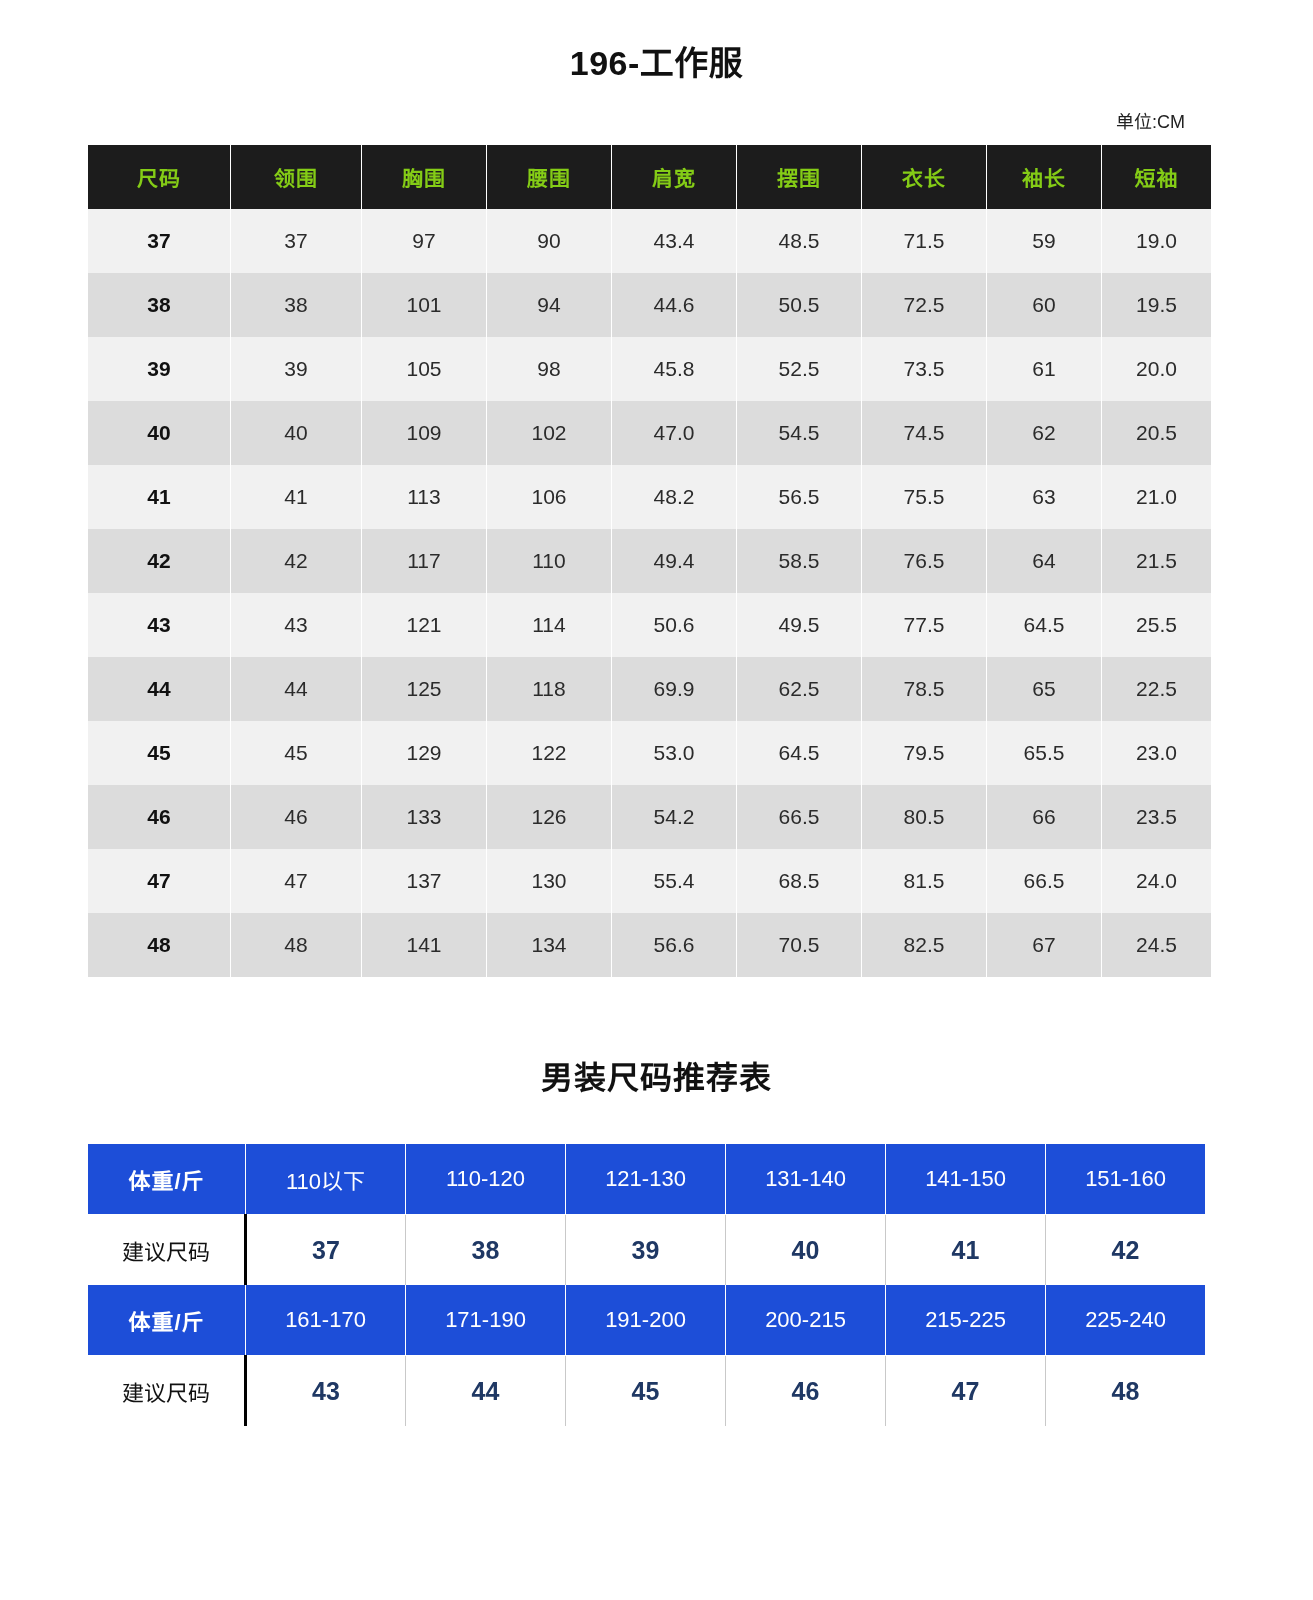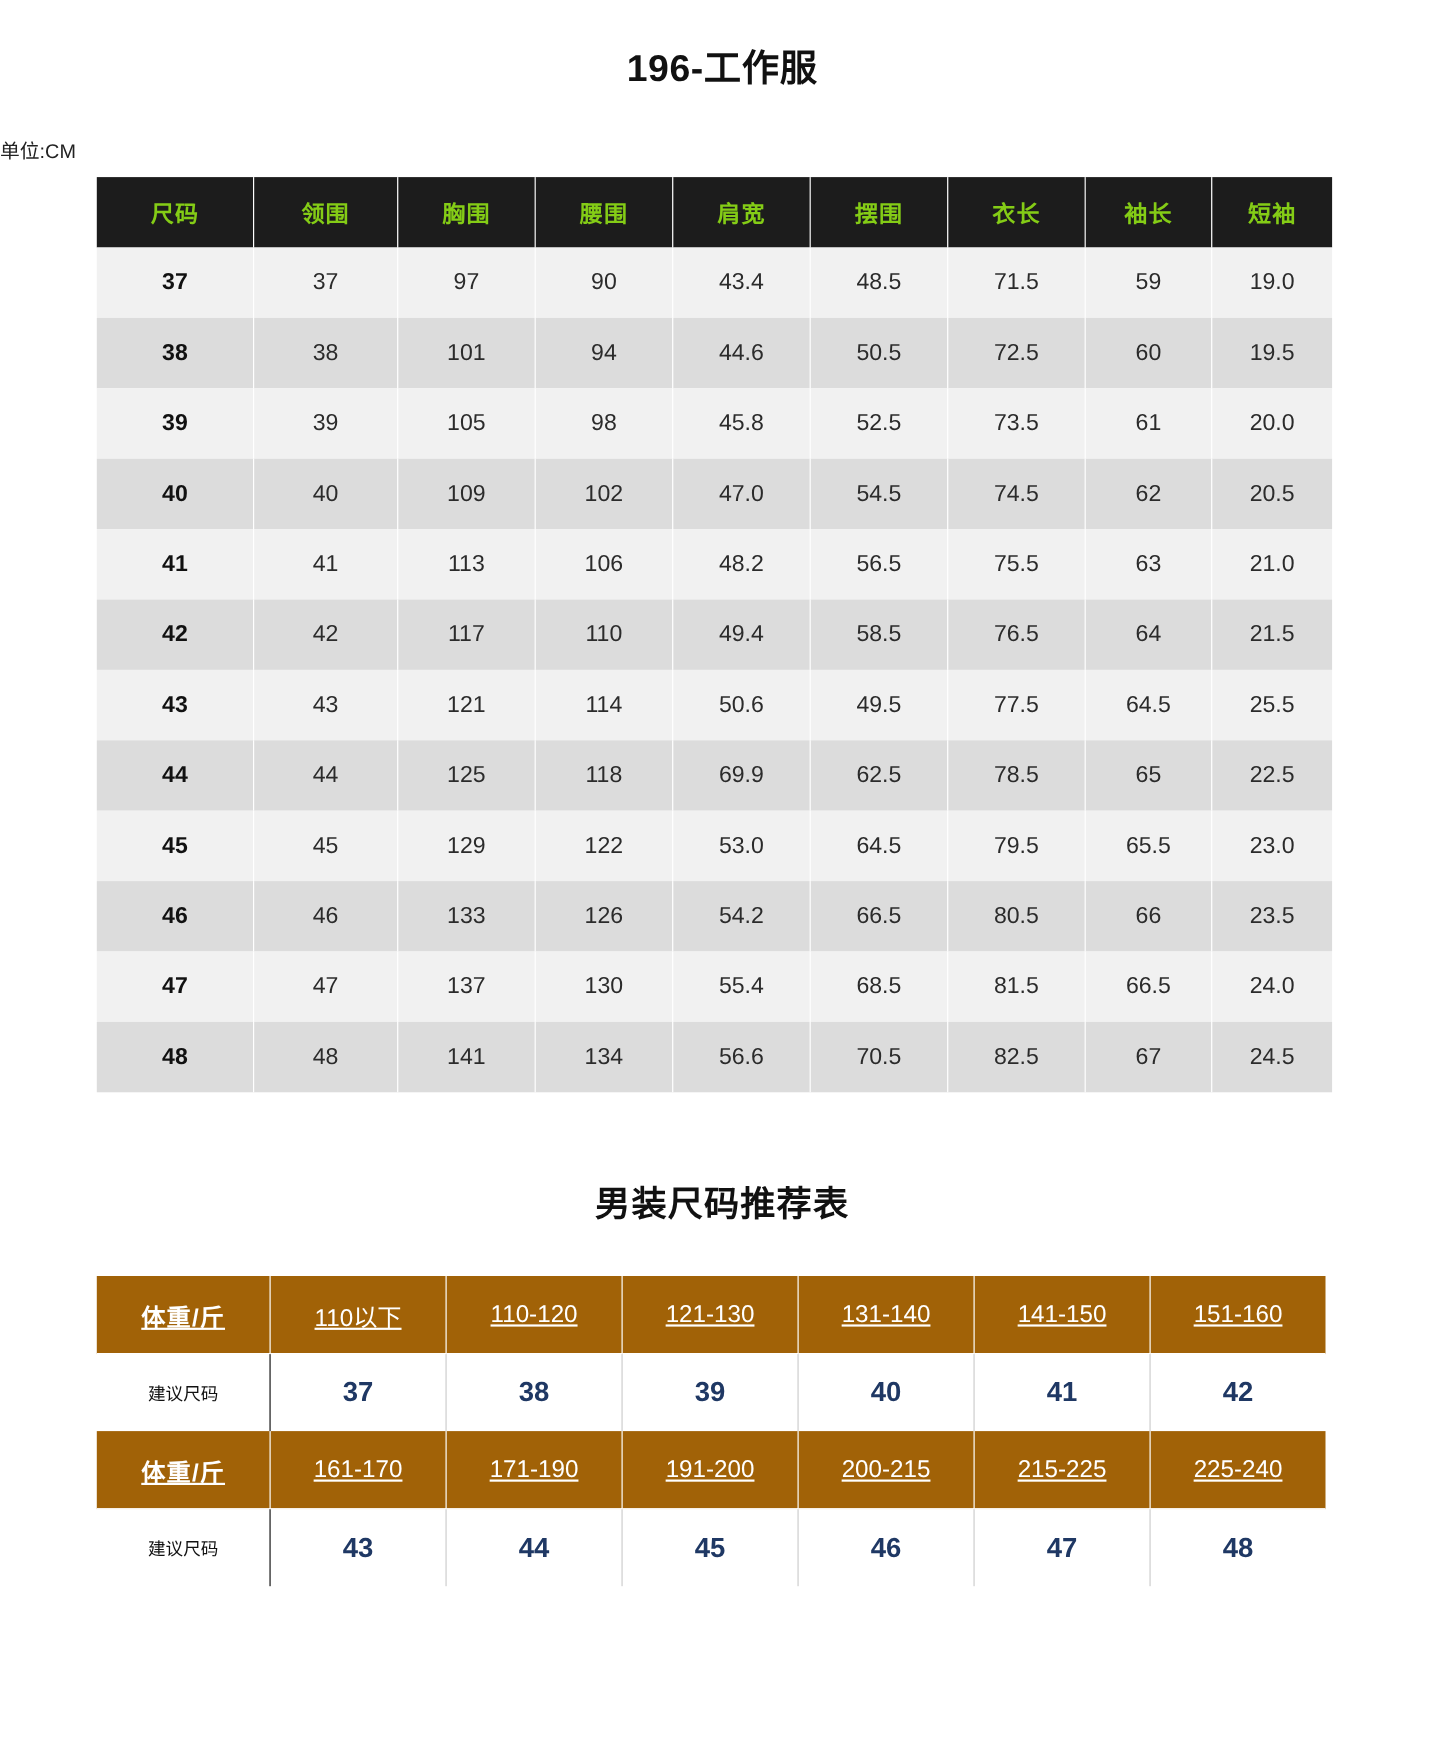--- a/index.html
+++ b/index.html
@@ -23,24 +23,25 @@
   .main-title {
     text-align: center;
     font-size: 34px;
     font-weight: bold;
     letter-spacing: 0.5px;
     color: #111;
     margin: 0 0 0 0;
     line-height: 1.3;
   }
   .unit-line {
+    text-align: right;
     font-size: 18px;
     color: #222;
     padding-right: 128px;
-    margin-top: 38px;
+    margin-top: 22px;
   }
   .table-wrap {
     padding: 0 88px;
     box-sizing: border-box;
     margin-top: 12px;
   }
   table.size-table {
     border-collapse: collapse;
     width: 1097px;
     table-layout: fixed;
@@ -96,42 +97,41 @@
   }
   table.rec-table td {
     text-align: center;
     height: 68px;
     font-size: 22px;
     border-right: 1px solid #ffffff;
     border-bottom: 1px solid #ffffff;
   }
   table.rec-table td:last-child { border-right: none; }
   table.rec-table tr.head td {
-    background: #a16207;
+    background: #1d4ed8;
     color: #ffffff;
     font-weight: normal;
-    text-decoration: underline;
   }
   table.rec-table tr.head td.lbl {
     font-weight: bold;
     letter-spacing: 1px;
   }
   table.rec-table tr.body td {
     background: #ffffff;
     color: #1f3864;
     font-weight: bold;
     font-size: 25px;
     border-right: 1px solid #c9c9c9;
     border-bottom: none;
   }
   table.rec-table tr.body td.lbl {
     color: #111;
-    font-size: 16px;
+    font-size: 22px;
     font-weight: normal;
-    border-right: 1px solid #000000;
+    border-right: 3px solid #000000;
   }
   table.rec-table tr.body td:last-child { border-right: none; }
   .spacer-bottom { height: 110px; }
 </style>
 </head>
 <body>
 
 <div class="page">
 
   <h1 class="main-title">196-工作服</h1>

